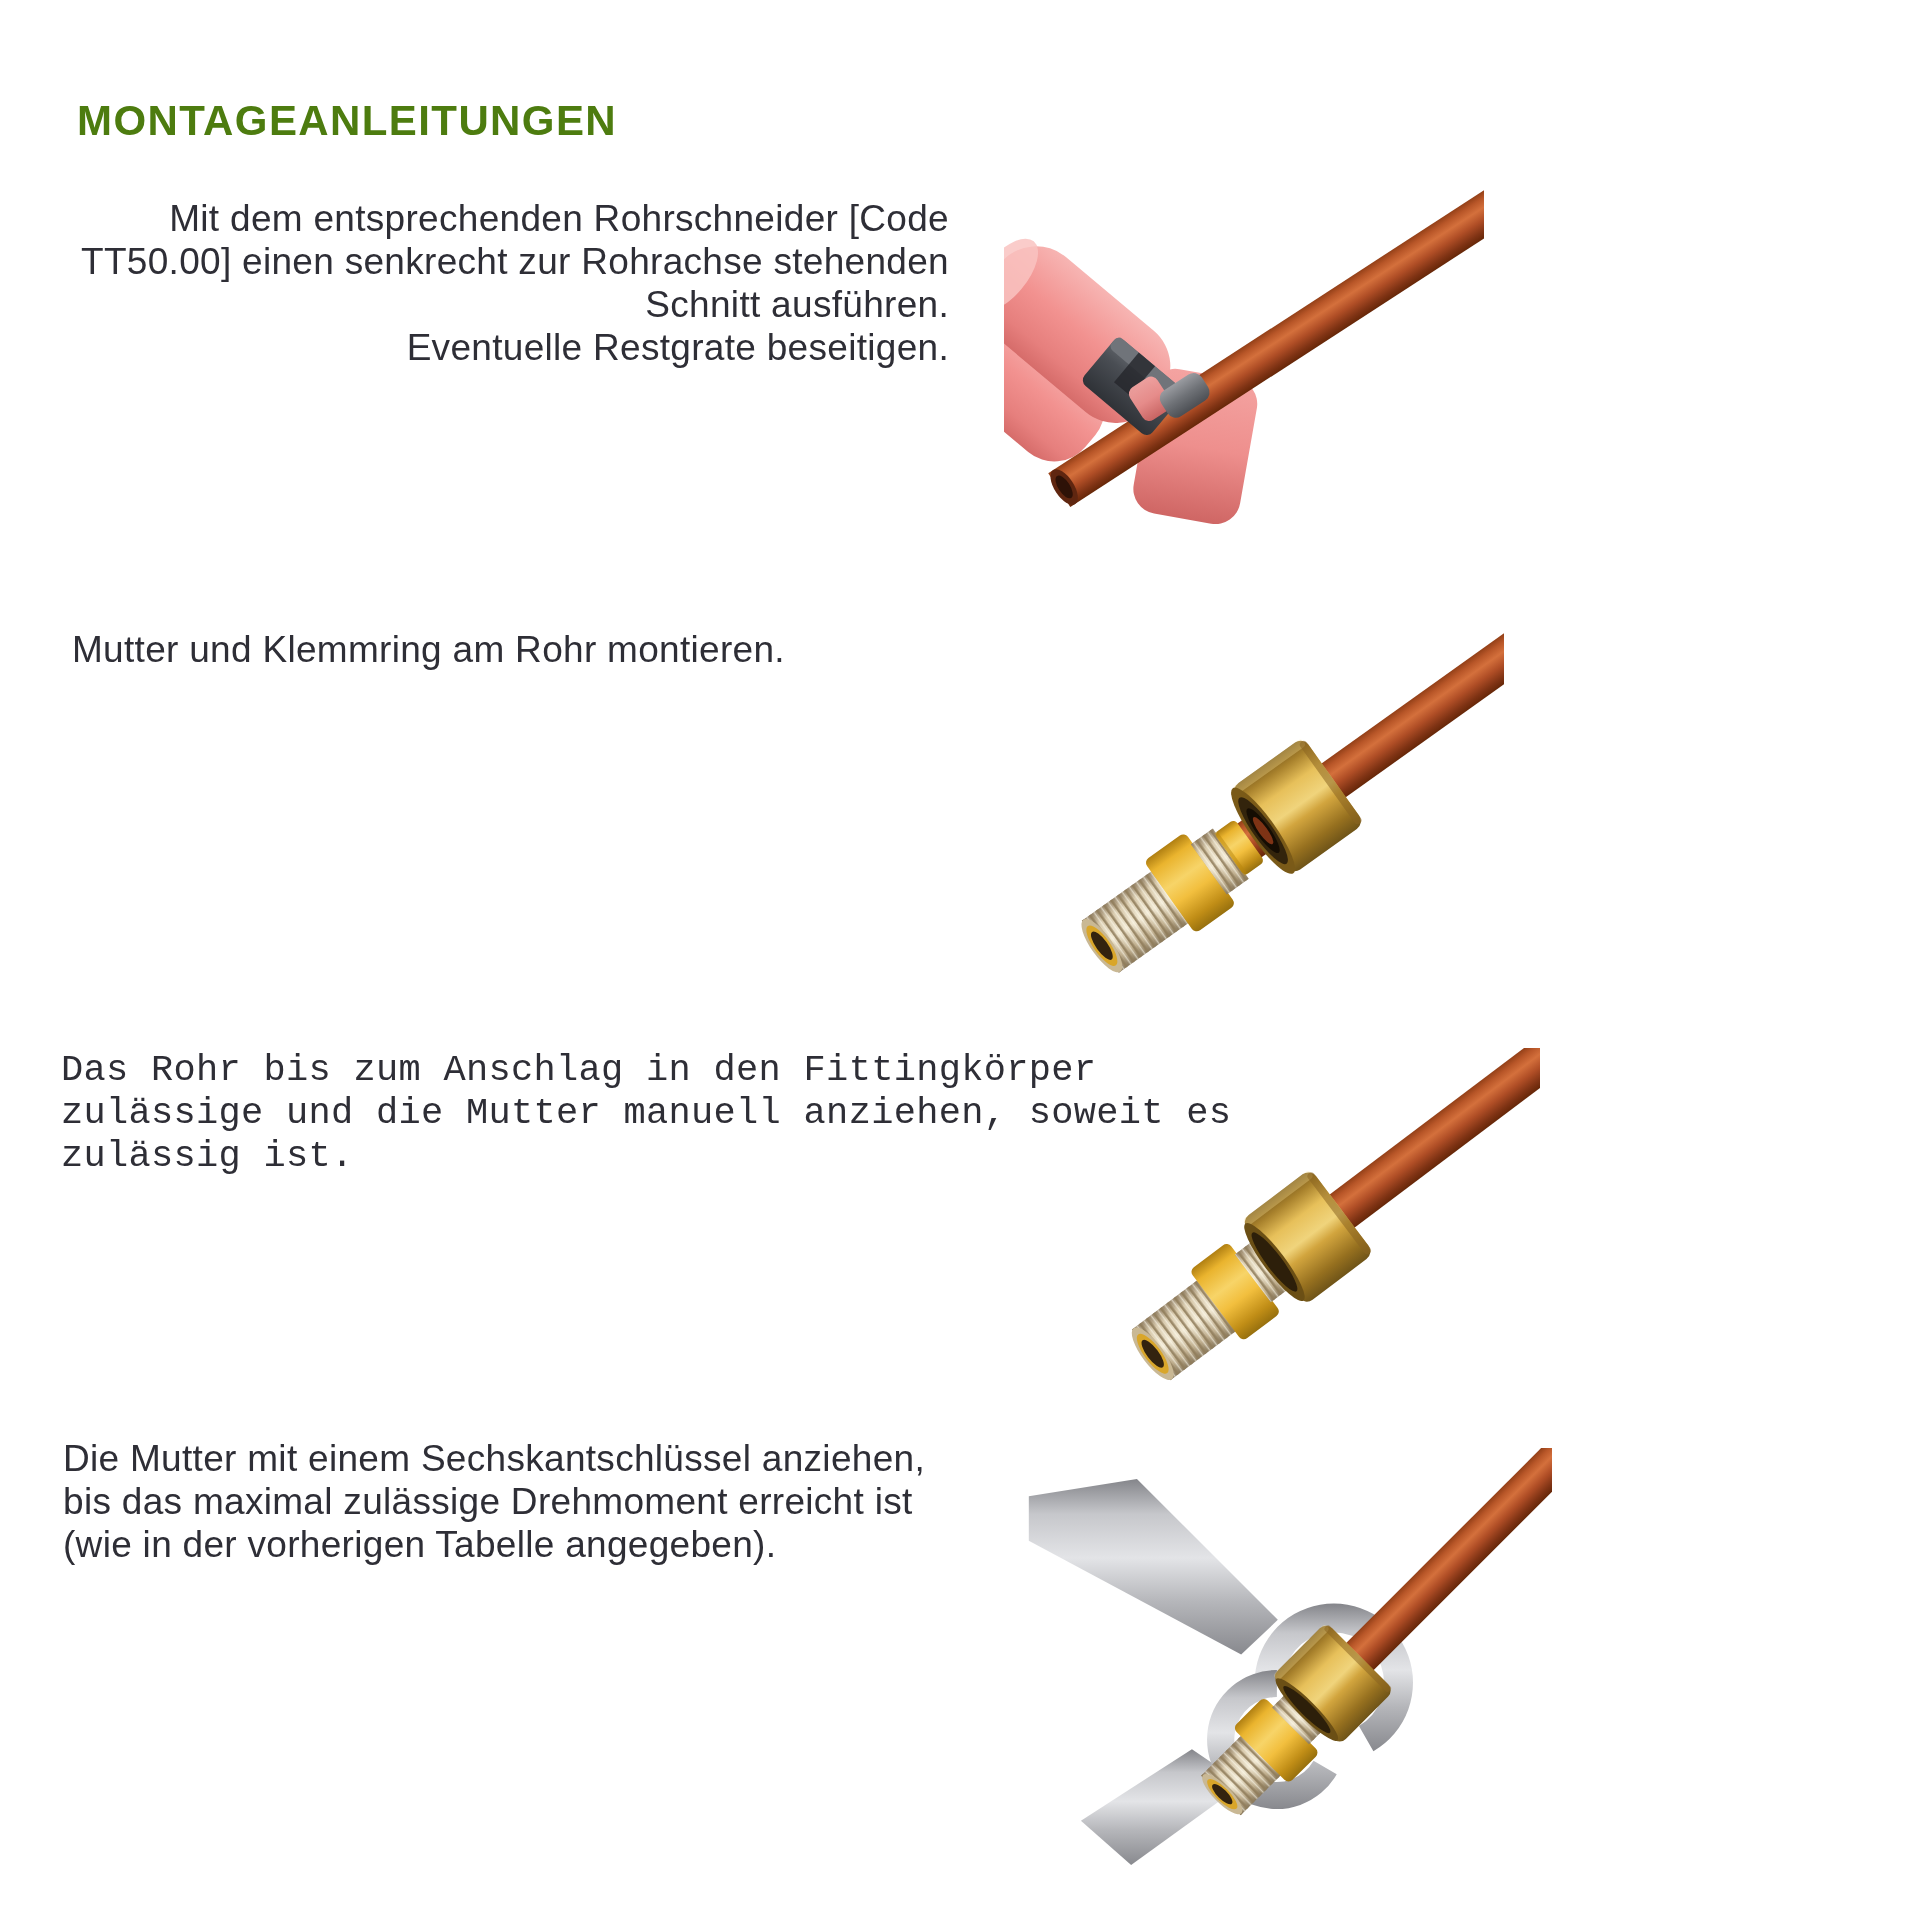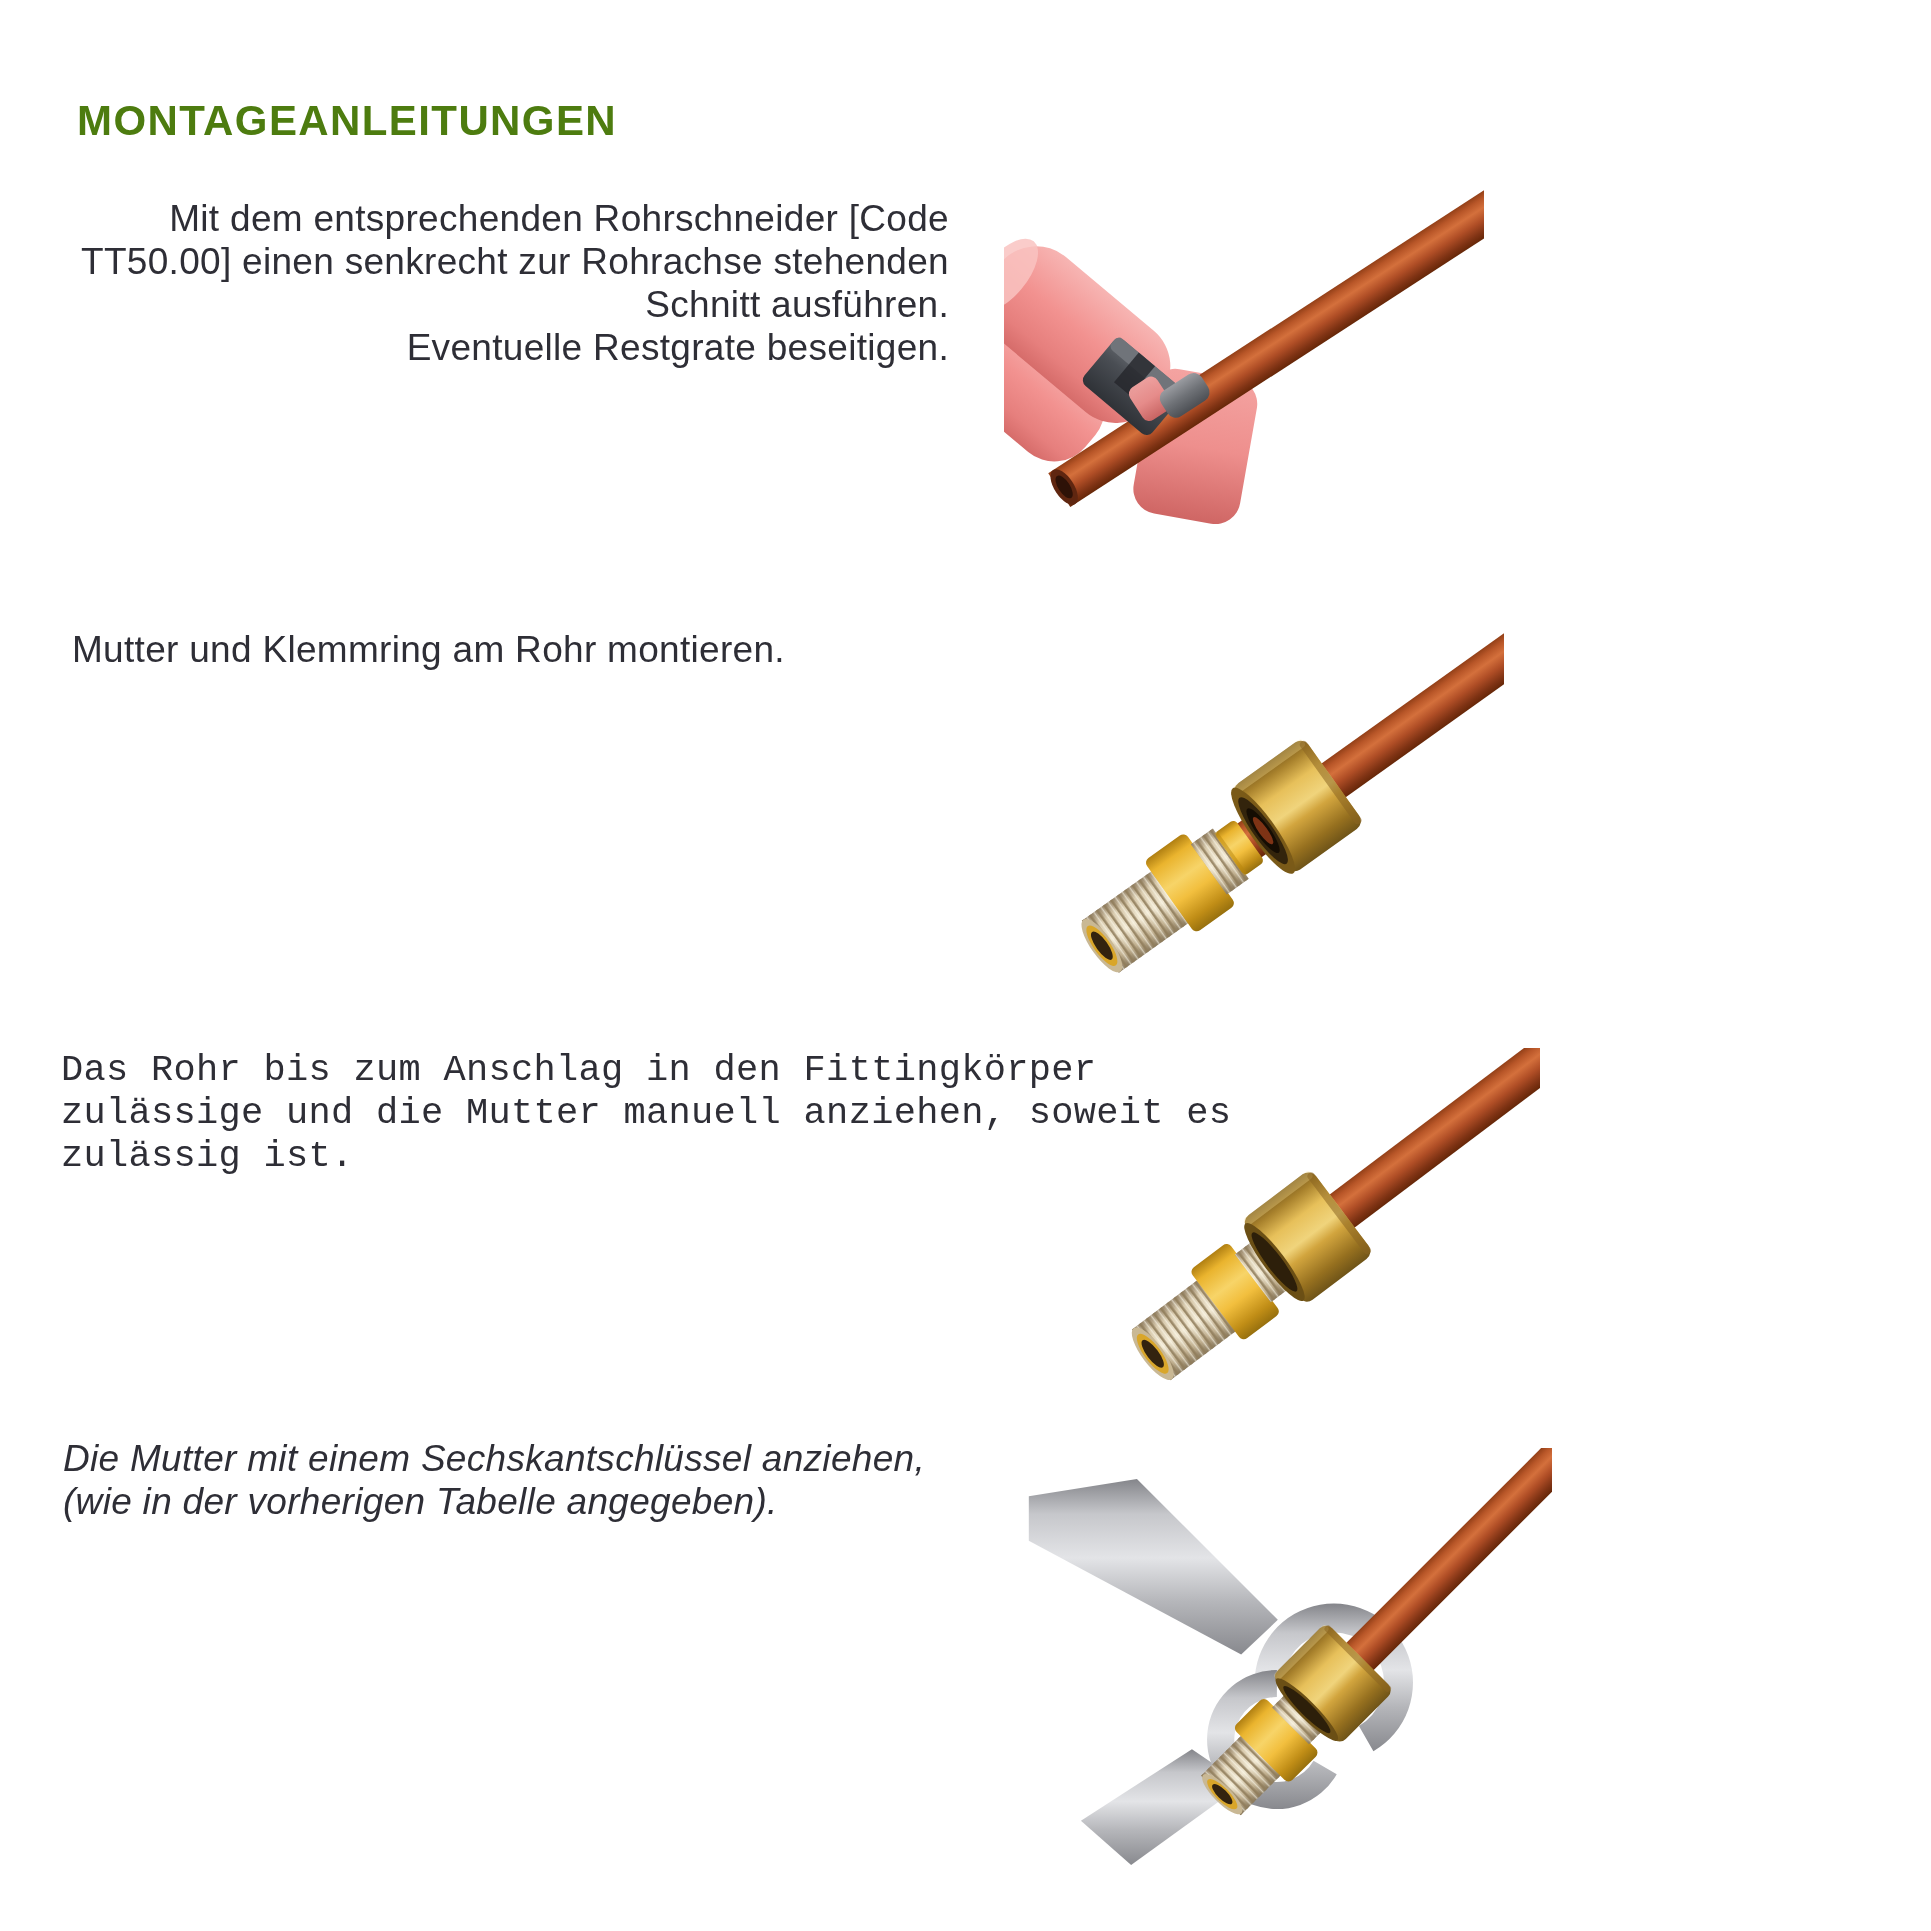--- a/index.html
+++ b/index.html
@@ -18,21 +18,21 @@
   }
   .step-text{
     position:absolute;
     font-size:37px;line-height:43px;letter-spacing:0.3px;
     color:var(--text_color,#2e2e36);
     white-space:nowrap;
   }
   .p1{left:81px;top:197px;text-align:right;}
   .p2{left:72px;top:628px;}
   .p3{left:61px;top:1049px;font-family:Liberation Mono, monospace;}
-  .p4{left:63px;top:1437px;font-style:italic;}
+  .p4{left:63px;top:1437px;}
   .fig{position:absolute;}
   .f1{left:1004px;top:188px;width:480px;height:352px;}
   .f2{left:1052px;top:628px;width:452px;height:372px;}
   .f3{left:1101px;top:1048px;width:439px;height:362px;}
   .f4{left:1023px;top:1448px;width:529px;height:420px;}
   svg{display:block;}
 </style>
 </head>
 <body>
 
@@ -52,20 +52,21 @@
   </div>
 
   <div class="step-text p3">
     <div>Das Rohr bis zum Anschlag in den Fittingkörper</div>
     <div>zulässige und die Mutter manuell anziehen, soweit es</div>
     <div>zulässig ist.</div>
   </div>
 
   <div class="step-text p4">
     <div>Die Mutter mit einem Sechskantschlüssel anziehen,</div>
+    <div>bis das maximal zulässige Drehmoment erreicht ist</div>
     <div>(wie in der vorherigen Tabelle angegeben).</div>
   </div>
 
   <svg width="0" height="0" style="position:absolute" aria-hidden="true">
     <defs>
       <linearGradient id="pipeG" x1="0" y1="0" x2="0" y2="1">
         <stop offset="0" stop-color="#934018"></stop>
         <stop offset="0.15" stop-color="#b85628"></stop>
         <stop offset="0.35" stop-color="#d4703c"></stop>
         <stop offset="0.6" stop-color="#b04e26"></stop>

